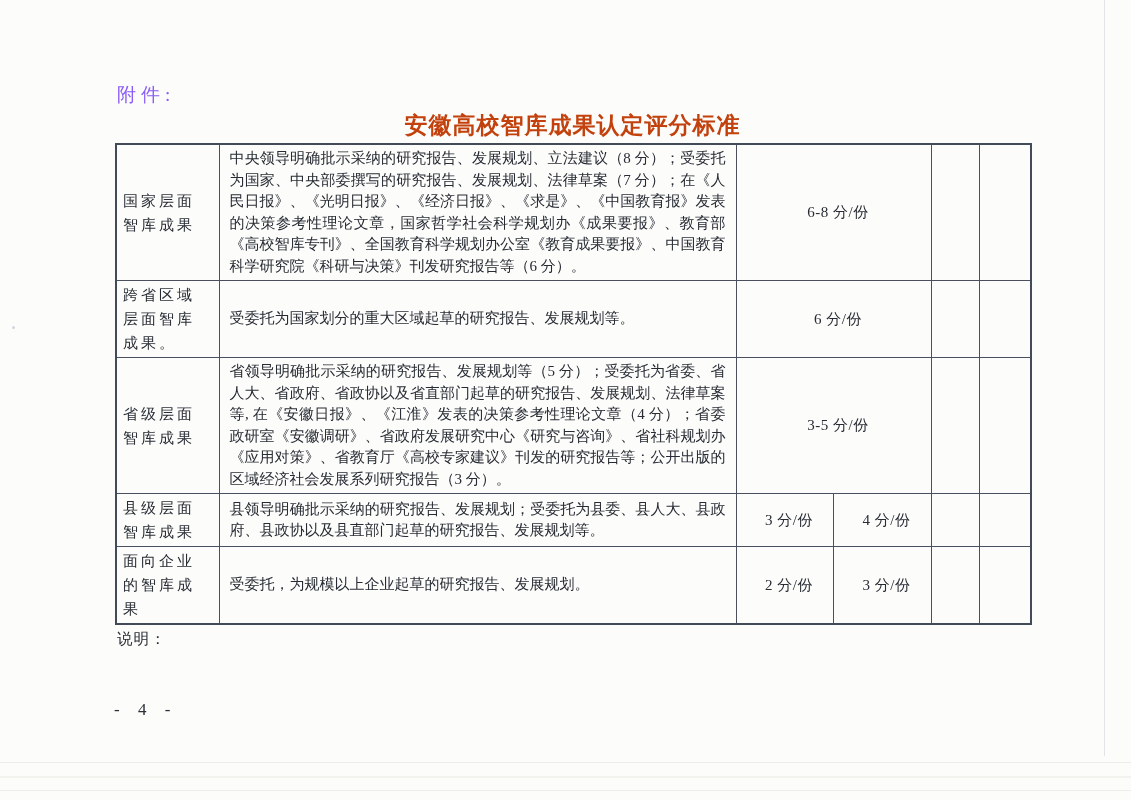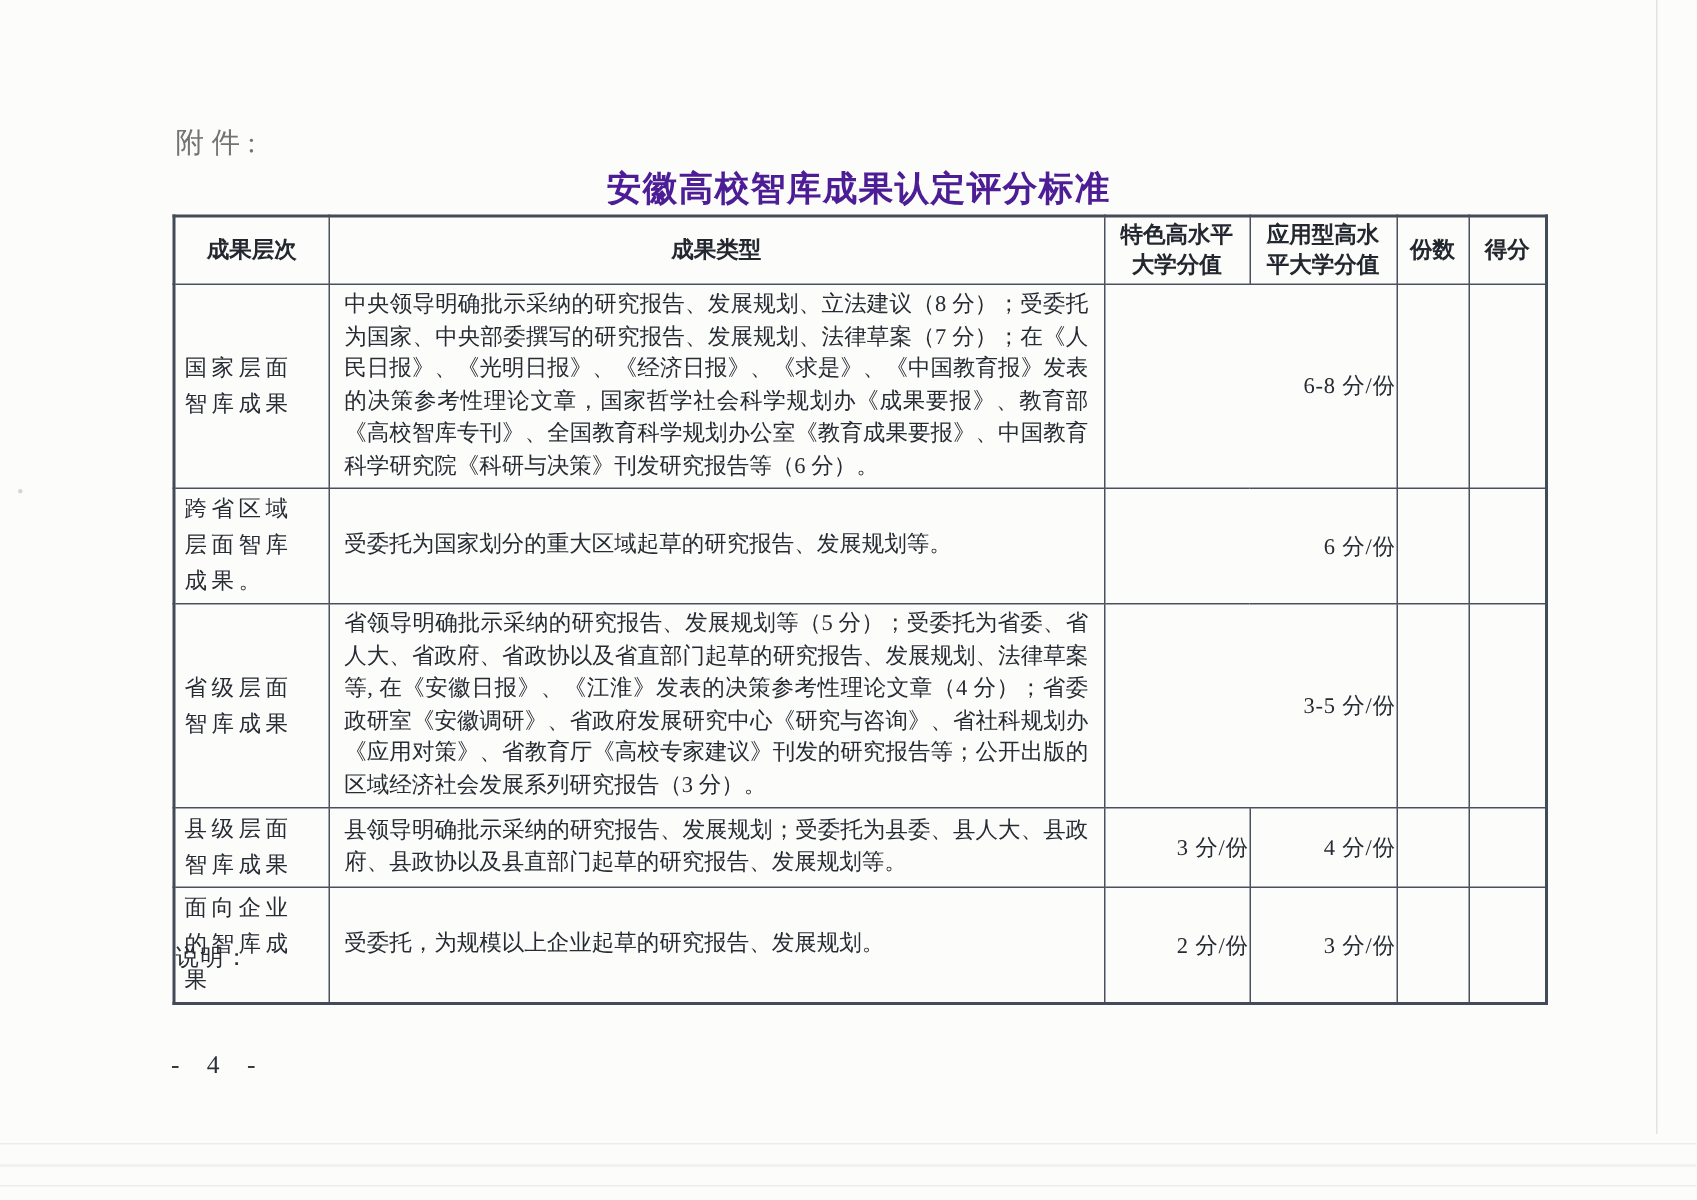--- a/index.html
+++ b/index.html
@@ -12,26 +12,26 @@
   
   .page-edge-right{position:absolute;left:1104px;top:0;width:1px;height:756px;background:#d9dae0;opacity:.75;}
   .scan-line{position:absolute;left:0;width:100%;background:#ededea;}
   .scan-line.l1{top:762px;height:1px;}
   .scan-line.l2{top:776px;height:2px;background:#f2f2ef;}
   .scan-line.l3{top:790px;height:1px;}
   .speck{position:absolute;left:12px;top:326px;width:3px;height:3px;border-radius:50%;background:#d4d6de;}
 
   .attachment{
     position:absolute;left:117px;top:82px;
-    font-size:19px;letter-spacing:5px;color:#737373;
+    font-size:19px;letter-spacing:5px;color:#8b5cf6;
   }
   .doc-title{
     position:absolute;left:115px;top:110px;width:915px;
     text-align:center;font-family:"Liberation Sans","DejaVu Sans",sans-serif;
-    font-size:23px;font-weight:700;letter-spacing:1px;color:#4c1d95;
+    font-size:23px;font-weight:700;letter-spacing:1px;color:#c2410c;
   }
 
   table.score-table{
     position:absolute;left:115px;top:143px;
     border-collapse:collapse;table-layout:fixed;
     width:915px;
     font-size:15px;color:#272b33;
   }
   .score-table td,.score-table th{
     border:1.4px solid #4a5060;
@@ -47,21 +47,21 @@
   }
   td.level-cell{
     padding:2px 6px;letter-spacing:3px;line-height:24px;
     text-align:left;
     margin-left:40px;
   }
   td.type-cell{
     padding:3px 10px;line-height:21.5px;text-align:justify;
   }
   td.score-cell-val{
-    padding:0 0 0 9px;letter-spacing:.5px;text-align:right;
+    padding:0 0 0 9px;letter-spacing:.5px;text-align:center;
   }
   td.empty-cell{background:transparent;}
 
   .notes{
     position:absolute;left:117px;top:626px;width:1005px;
     font-size:15.5px;line-height:26px;color:#272b33;
     display:flex;flex-direction:row;
   }
   .notes-label{flex:0 0 auto;letter-spacing:1px;}
   .notes-items{flex:1 1 auto;padding-left:8px;}
@@ -87,28 +87,20 @@
 <table class="score-table">
   <colgroup>
     <col style="width:103px">
       <col style="width:517px">
       <col style="width:97px">
     <col style="width:98px">
       <col style="width:48px">
       <col style="width:52px">
   </colgroup>
   <tbody>
-      <tr style="height:40px">
-    <th>成果层次</th>
-    <th>成果类型</th>
-    <th>特色高水平大学分值</th>
-    <th>应用型高水平大学分值</th>
-    <th>份数</th>
-    <th>得分</th>
-  </tr>
   <tr style="height:130px">
     <td class="level-cell">国家层面智库成果</td>
     <td class="type-cell">中央领导明确批示采纳的研究报告、发展规划、立法建议（8 分）；受委托为国家、中央部委撰写的研究报告、发展规划、法律草案（7 分）；在《人民日报》、《光明日报》、《经济日报》、《求是》、《中国教育报》发表的决策参考性理论文章，国家哲学社会科学规划办《成果要报》、教育部《高校智库专刊》、全国教育科学规划办公室《教育成果要报》、中国教育科学研究院《科研与决策》刊发研究报告等（6 分）。</td>
     <td class="score-cell-val" colspan="2">6-8 分/份</td>
     <td class="empty-cell"></td>
     <td class="empty-cell"></td>
   </tr>
   <tr style="height:49px">
     <td class="level-cell">跨省区域层面智库成果。</td>
     <td class="type-cell">受委托为国家划分的重大区域起草的研究报告、发展规划等。</td>

